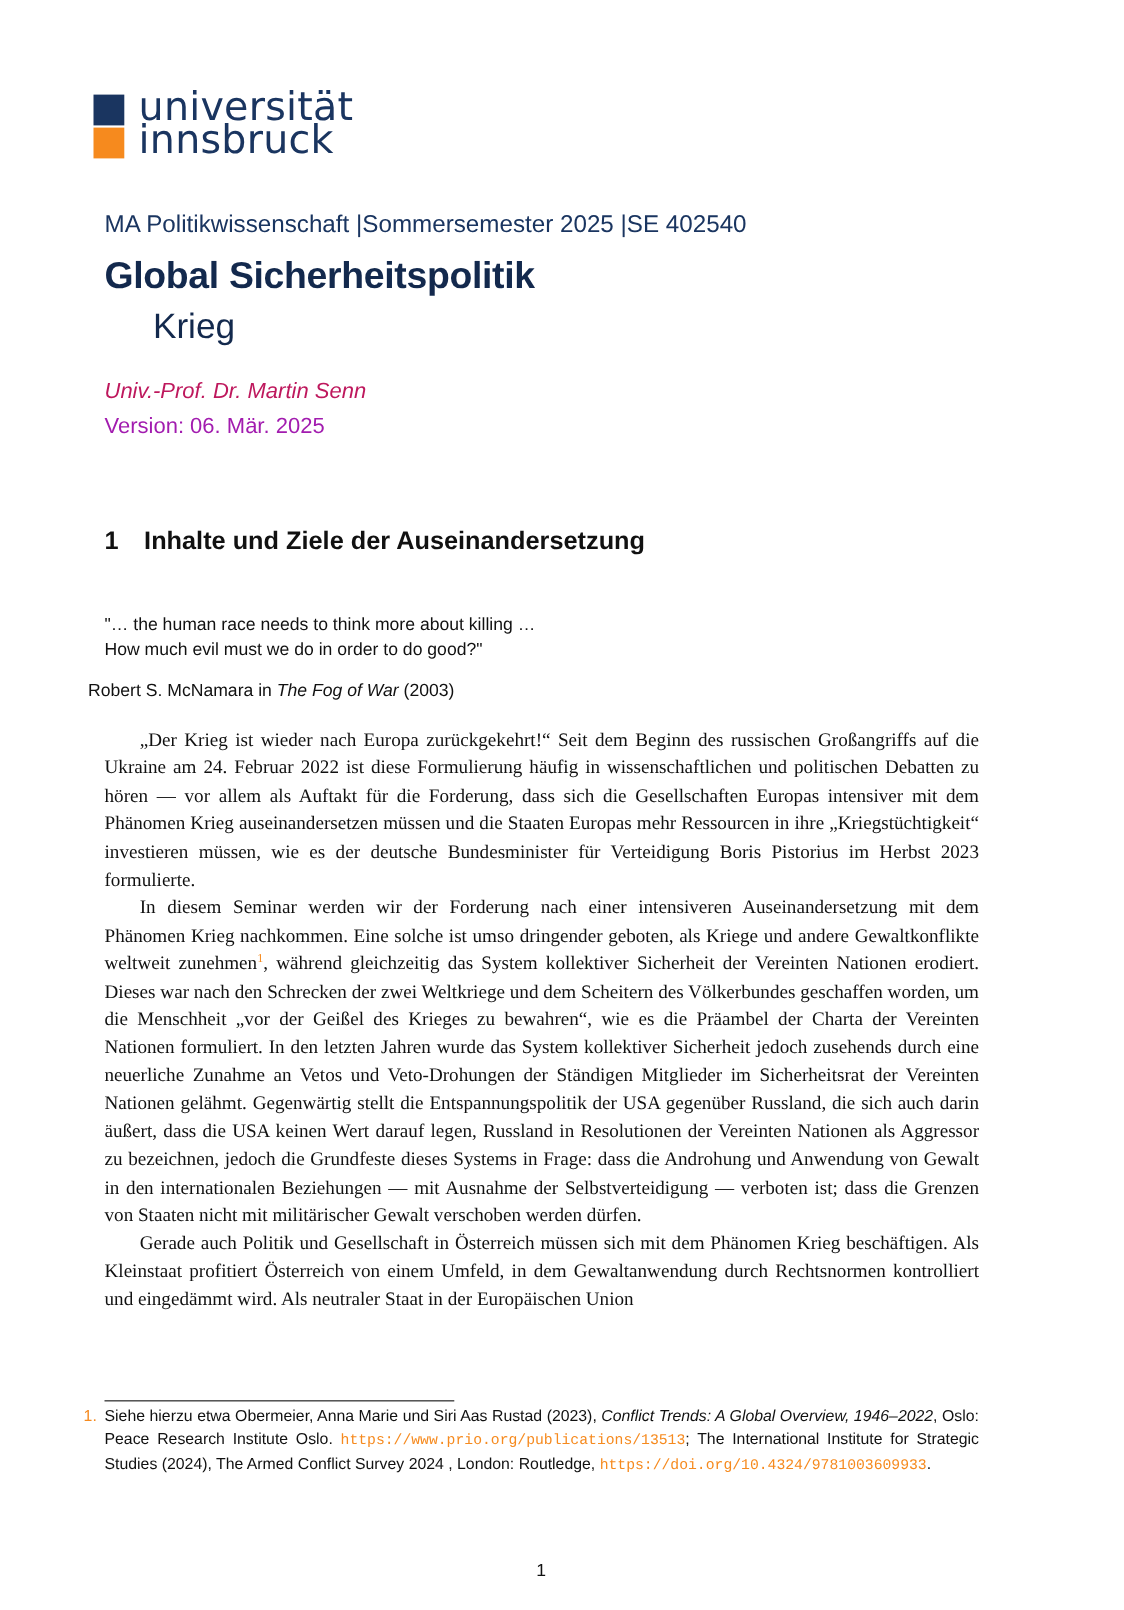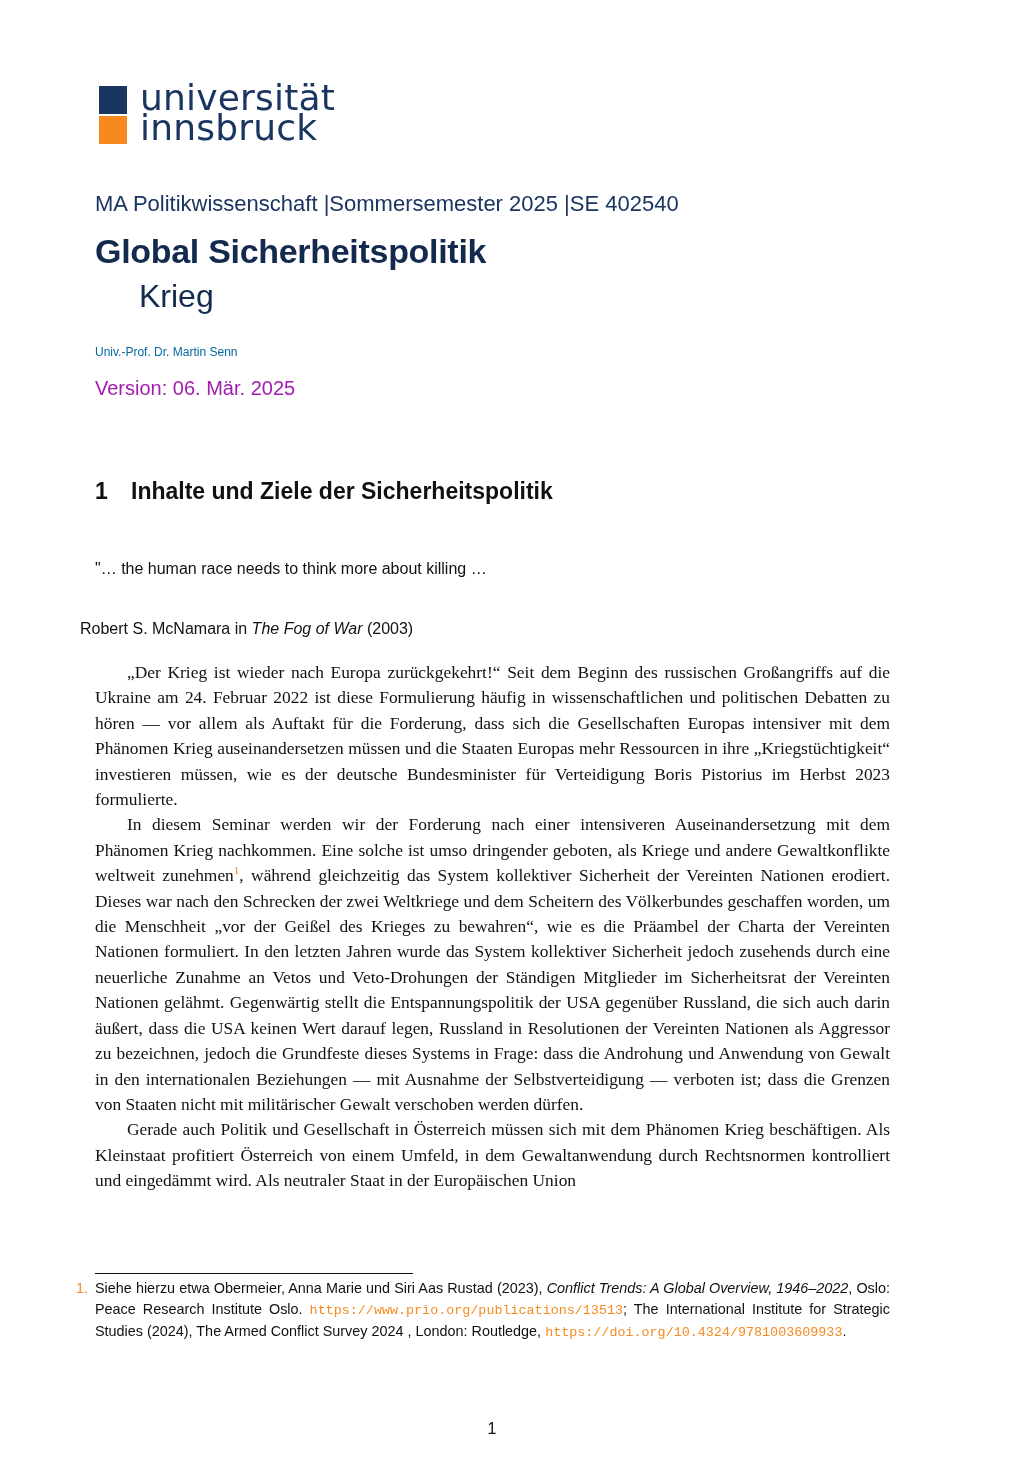--- a/index.html
+++ b/index.html
@@ -1,26 +1,26 @@
 <!DOCTYPE html>
 <html><head>
 <meta charset="utf-8">
 <style>
   html, body { margin:0; padding:0; background:#ffffff; }
   body { width:1022px; height:1464px; position:relative; overflow:hidden; font-family:"Liberation Sans", "DejaVu Sans", sans-serif; color:#111; }
-  .logo { position:absolute; left:99px; top:86px; width:240px; height:62px; }
+  .logo { position:absolute; left:85px; top:86px; width:240px; height:62px; }
   .logo .sq1 { position:absolute; left:0; top:0; width:28px; height:28px; background:#1a3560; }
   .logo .sq2 { position:absolute; left:0; top:30px; width:28px; height:28px; background:#f68a1e; }
   .logo .w1, .logo .w2 { position:absolute; left:41px; color:#1a3560; font-size:36px; line-height:30px; letter-spacing:0.2px; font-family:"DejaVu Sans", sans-serif; }
   .logo .w1 { top:-3px; }
   .logo .w2 { top:27px; }
   .meta { position:absolute; left:95px; top:191px; font-size:22px; color:#1a3560; }
   .title { position:absolute; left:95px; top:232px; font-size:34px; font-weight:bold; color:#13294d; letter-spacing:-0.3px; }
   .subtitle { position:absolute; left:95px; top:278px; font-size:32px; color:#13294d;margin-left:44px; }
-  .author { position:absolute; left:95px; top:345px; font-size:12px; color:#0369a1; }
+  .author { position:absolute; left:95px; top:345px; font-size:20px; color:#be185d;font-style:italic; }
   .version { position:absolute; left:95px; top:377px; font-size:20px; color:#a21caf; }
   .section { position:absolute; left:95px; top:478px; font-size:23px; font-weight:bold; color:#111; }
   .section .num { display:inline-block; width:36px; }
   .epi { position:absolute; left:95px; top:558px; font-size:16px; line-height:22px; color:#111; }
   .epi-src { position:absolute; left:80px; top:620px; font-size:16px; color:#111; }
   .body { position:absolute; left:95px; top:660px; width:795px; font-size:17.4px; line-height:25.4px; text-align:justify; color:#111; font-family:Liberation Serif, serif; }
   .body p { margin:0; text-indent:32px; }
   .fnref { color:#f68a1e; font-size:11px; vertical-align:super; line-height:0; }
   .fnrule { position:absolute; left:95px; top:1273px; width:318px; height:1px; background:#111; }
   .footnote { position:absolute; left:95px; top:1278px; width:795px; font-size:14.4px; line-height:20.5px; text-align:justify; color:#111; }
@@ -38,25 +38,26 @@
   <div class="w2">innsbruck</div>
 </div>
 
 <div class="meta">MA Politikwissenschaft |Sommersemester 2025 |SE 402540</div>
 <div class="title">Global Sicherheitspolitik</div>
 <div class="subtitle">Krieg</div>
 <div class="author">Univ.-Prof. Dr. Martin Senn</div>
 <div class="version">Version: 06. Mär. 2025</div>
 
 <div class="section">
-  <span class="num">1</span><span>Inhalte und Ziele der Sicherheitspolitik</span>
+  <span class="num">1</span><span>Inhalte und Ziele der Auseinandersetzung</span>
 </div>
 
 <div class="epi">
   <div>"… the human race needs to think more about killing …</div>
+  <div>How much evil must we do in order to do good?"</div>
 </div>
 <div class="epi-src">
   <span>Robert S. McNamara in </span><i>The Fog of War</i><span> (2003)</span>
 </div>
 
 <div class="body">
   <p>„Der Krieg ist wieder nach Europa zurückgekehrt!“ Seit dem Beginn des russischen Großangriffs auf die Ukraine am 24. Februar 2022 ist diese Formulierung häufig in wissenschaftlichen und politischen Debatten zu hören — vor allem als Auftakt für die Forderung, dass sich die Gesellschaften Europas intensiver mit dem Phänomen Krieg auseinandersetzen müssen und die Staaten Europas mehr Ressourcen in ihre „Kriegstüchtigkeit“ investieren müssen, wie es der deutsche Bundesminister für Verteidigung Boris Pistorius im Herbst 2023 formulierte.</p>
   <p><span>In diesem Seminar werden wir der Forderung nach einer intensiveren Auseinandersetzung mit dem Phänomen Krieg nachkommen. Eine solche ist umso dringender geboten, als Kriege und andere Gewaltkonflikte weltweit zunehmen</span><a class="fnref">1</a><span>, während gleichzeitig das System kollektiver Sicherheit der Vereinten Nationen erodiert. Dieses war nach den Schrecken der zwei Weltkriege und dem Scheitern des Völkerbundes geschaffen worden, um die Menschheit „vor der Geißel des Krieges zu bewahren“, wie es die Präambel der Charta der Vereinten Nationen formuliert. In den letzten Jahren wurde das System kollektiver Sicherheit jedoch zusehends durch eine neuerliche Zunahme an Vetos und Veto-Drohungen der Ständigen Mitglieder im Sicherheitsrat der Vereinten Nationen gelähmt. Gegenwärtig stellt die Entspannungspolitik der USA gegenüber Russland, die sich auch darin äußert, dass die USA keinen Wert darauf legen, Russland in Resolutionen der Vereinten Nationen als Aggressor zu bezeichnen, jedoch die Grundfeste dieses Systems in Frage: dass die Androhung und Anwendung von Gewalt in den internationalen Beziehungen — mit Ausnahme der Selbstverteidigung — verboten ist; dass die Grenzen von Staaten nicht mit militärischer Gewalt verschoben werden dürfen.</span></p>
   <p>Gerade auch Politik und Gesellschaft in Österreich müssen sich mit dem Phänomen Krieg beschäftigen. Als Kleinstaat profitiert Österreich von einem Umfeld, in dem Gewaltanwendung durch Rechtsnormen kontrolliert und eingedämmt wird. Als neutraler Staat in der Europäischen Union</p>
 </div>

